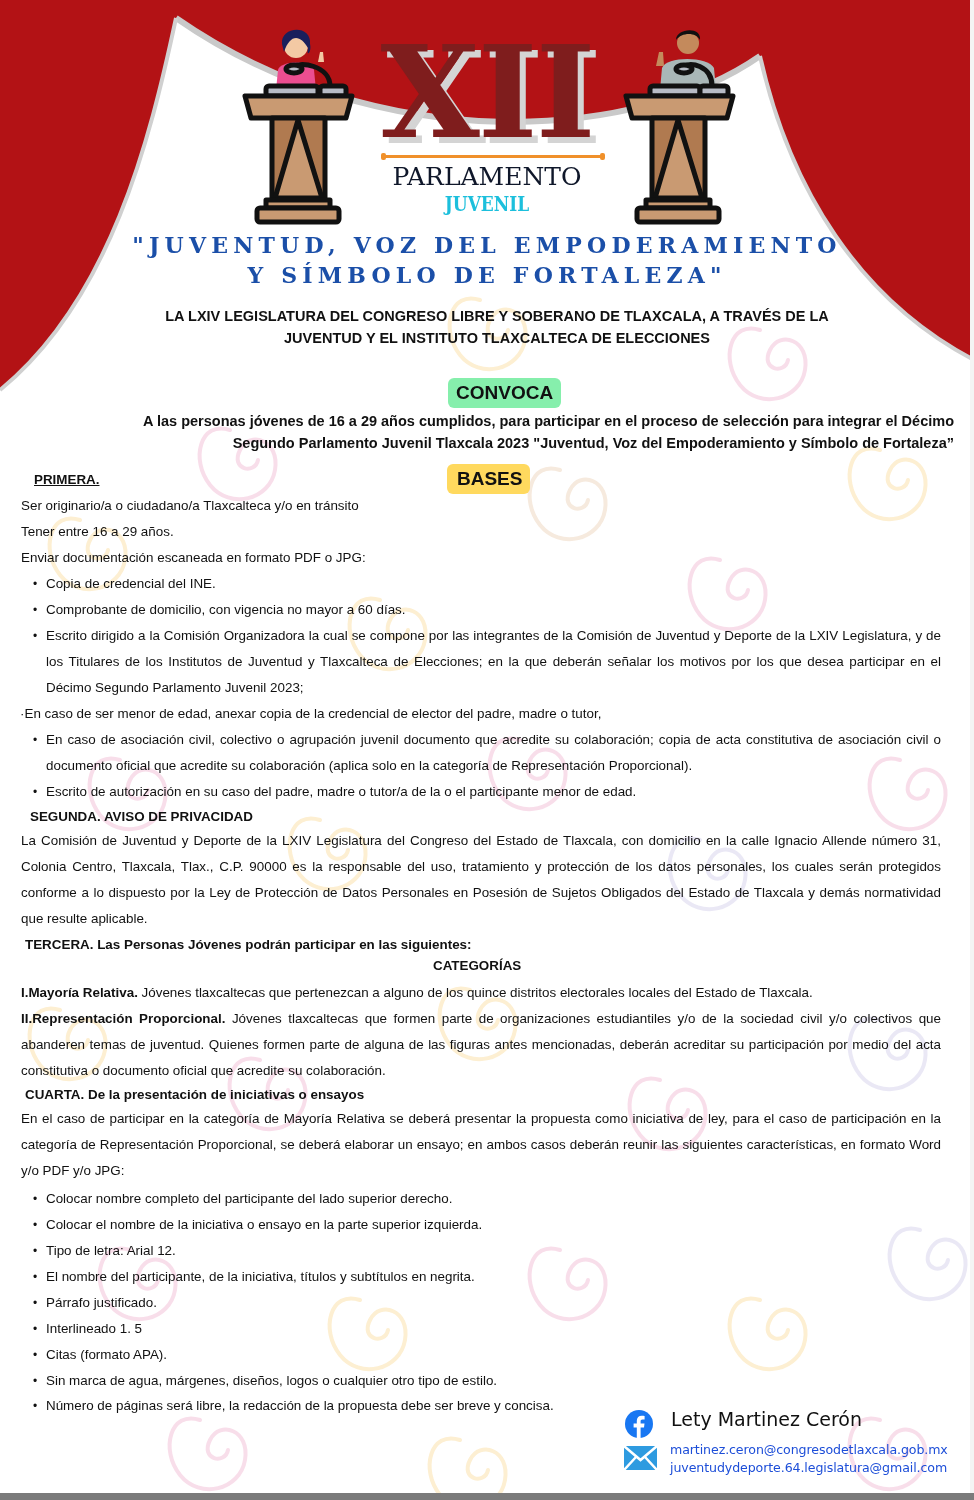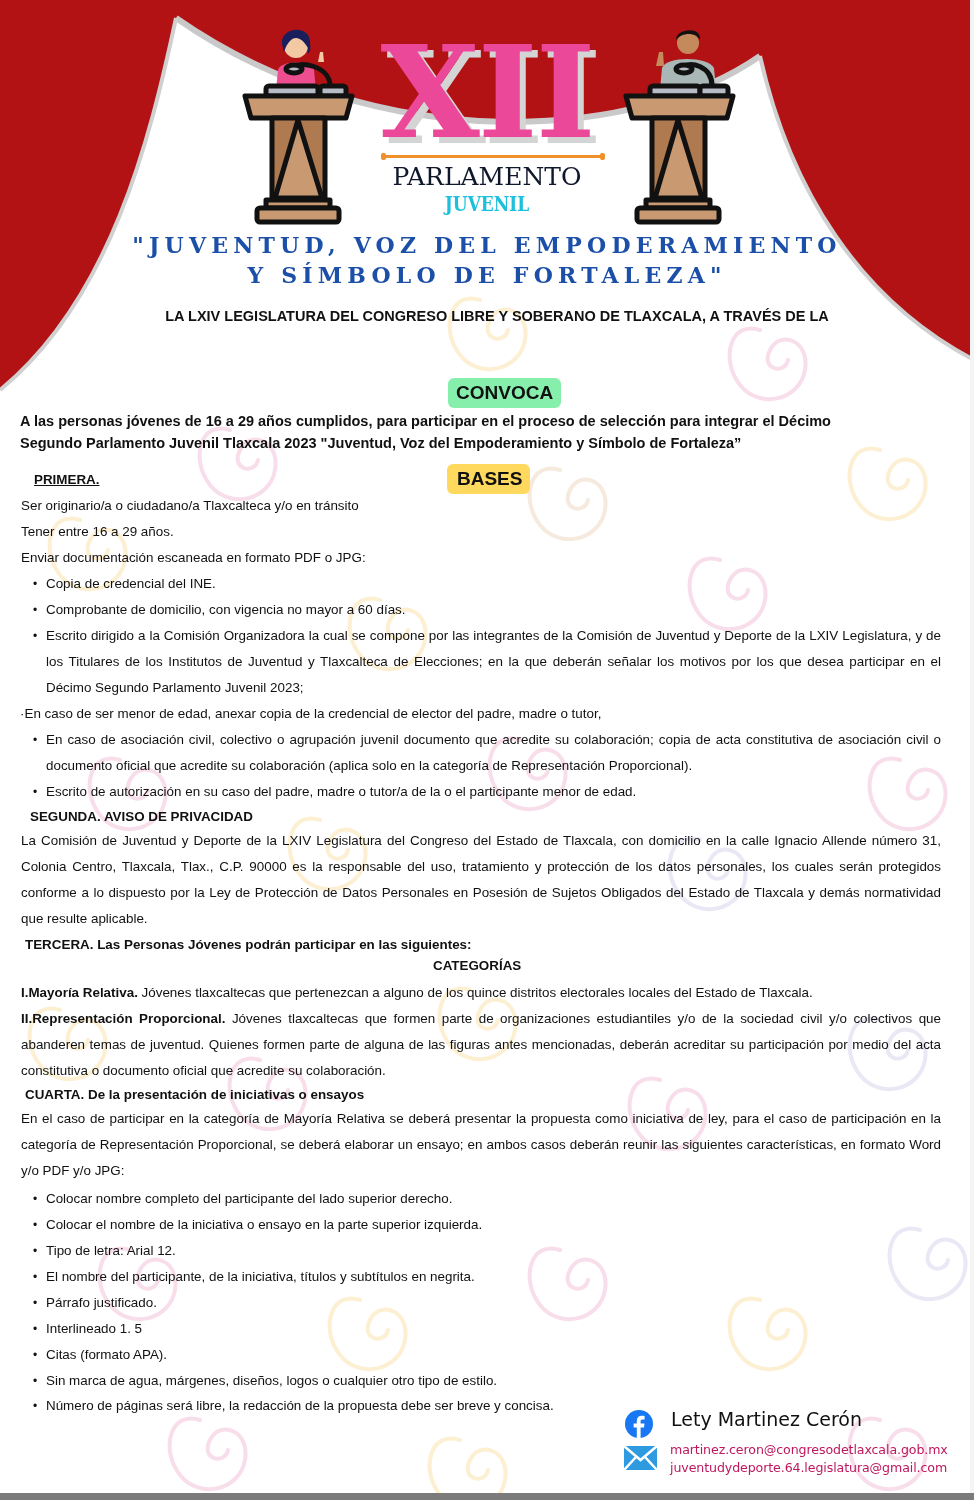--- a/index.html
+++ b/index.html
@@ -12,21 +12,21 @@
   .bg-pattern { position: absolute; left: 0; top: 0; width: 974px; height: 1500px; z-index: 0; }
 
   
   .curtain { position: absolute; left: 0; top: 0; width: 974px; height: 420px; z-index: 1; }
 
   .header-art { position: absolute; left: 0; top: 0; width: 974px; height: 230px; z-index: 2; }
 
   .xii {
     position: absolute; left: 0; width: 974px; top: 28px; text-align: center;
     font-family: "DejaVu Serif", serif; font-weight: bold; font-size: 128px; line-height: 1;
-    color: #ec4899; letter-spacing: -2px;
+    color: #7f1d1d; letter-spacing: -2px;
     text-shadow: 6px 6px 0 #d4d4d4;
     z-index: 3;
   }
   .xii-rule { position: absolute; left: 383px; top: 155px; width: 220px; height: 3px; background: #f0902a; z-index: 3; }
   .xii-rule:before, .xii-rule:after { content: ""; position: absolute; top: -2px; width: 5px; height: 7px; background: #f0902a; border-radius: 2px; }
   .xii-rule:before { left: -2px; } .xii-rule:after { right: -2px; }
 
   .parlamento {
     position: absolute; left: 0; width: 974px; top: 162px; text-align: center;
     font-family: "DejaVu Serif", serif; font-weight: normal; font-size: 25px; color: #0f172a; z-index: 3;
@@ -51,37 +51,37 @@
   }
 
   .badge {
     position: absolute; font-weight: bold; font-size: 19px; color: #111;
     border-radius: 6px; padding: 2px 8px; z-index: 3; line-height: 26px;
   }
   .badge.convoca { left: 448px; top: 378px; background: #86efac; }
   .badge.bases { left: 447px; top: 464px; background: #ffd95e; padding-left: 10px; }
 
   .lead {
-    position: absolute; left: 20px; width: 934px; top: 410px; text-align: left;
+    position: absolute; left: 20px; width: 934px; top: 410px; text-align: right;
     font-weight: bold; font-size: 14.5px; line-height: 22px; z-index: 3;
   }
 
   .content { position: absolute; left: 0; top: 0; width: 974px; z-index: 3; font-size: 13.4px; color: #111; }
   .ln { position: absolute; left: 21px; white-space: nowrap; line-height: 18px; }
   .just { position: absolute; left: 21px; width: 920px; line-height: 26px; text-align: justify; text-align-last: left; }
   .just.bul { left: 46px; width: 895px; }
   .bul-dot { position: absolute; left: 33px; font-size: 12px; line-height: 18px; }
   .bold { font-weight: bold; }
   .u { text-decoration: underline; padding-left: 13px; }
 
   .contact { position: absolute; z-index: 3; }
   .fb-icon { position: absolute; left: 625px; top: 1410px; width: 28px; height: 28px; }
   .mail-icon { position: absolute; left: 624px; top: 1446px; width: 33px; height: 24px; }
   .contact-name { position: absolute; left: 671px; top: 1408px; font-family: "DejaVu Sans", sans-serif; font-size: 19px; color: #111; white-space: nowrap; }
-  .contact-mail { position: absolute; left: 670px; font-family: "DejaVu Sans", sans-serif; font-size: 12.6px; color: #be185d; white-space: nowrap; letter-spacing: -0.1px; }
+  .contact-mail { position: absolute; left: 670px; font-family: "DejaVu Sans", sans-serif; font-size: 12.6px; color: #1d4ed8; white-space: nowrap; letter-spacing: -0.1px; }
   .contact-mail.m1 { top: 1442px; }
   .contact-mail.m2 { top: 1460px; }
 
   .bottom-bar { position: absolute; left: 0; top: 1493px; width: 974px; height: 7px; background: #7b7b7b; z-index: 5; }
   .right-edge { position: absolute; left: 970px; top: 0; width: 4px; height: 1500px; background: #f4f4f4; z-index: 4; }
 </style>
 </head>
 <body>
 
 <div class="page">
@@ -176,20 +176,21 @@
   <div class="xii">XII</div>
   <div class="xii-rule"></div>
   <div class="parlamento">PARLAMENTO</div>
   <div class="juvenil">JUVENIL</div>
 
   <div class="motto l1">"JUVENTUD, VOZ DEL EMPODERAMIENTO</div>
   <div class="motto l2">Y SÍMBOLO DE FORTALEZA"</div>
 
   <div class="intro">
     <div>LA LXIV LEGISLATURA DEL CONGRESO LIBRE Y SOBERANO DE TLAXCALA, A TRAVÉS DE LA</div>
+    <div>JUVENTUD Y EL INSTITUTO TLAXCALTECA DE ELECCIONES</div>
   </div>
 
   <div class="badge convoca">CONVOCA</div>
 
   <div class="lead">
     <div>A las personas jóvenes de 16 a 29 años cumplidos, para participar en el proceso de selección para integrar el Décimo</div>
     <div>Segundo Parlamento Juvenil Tlaxcala 2023 "Juventud, Voz del Empoderamiento y Símbolo de Fortaleza”</div>
   </div>
 
   <div class="badge bases">BASES</div>

